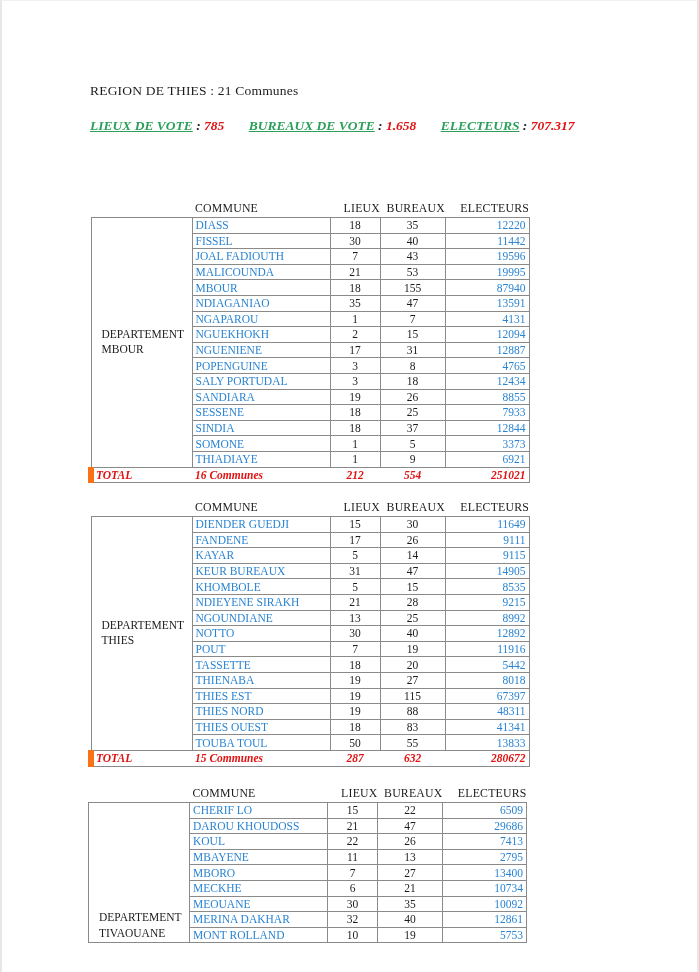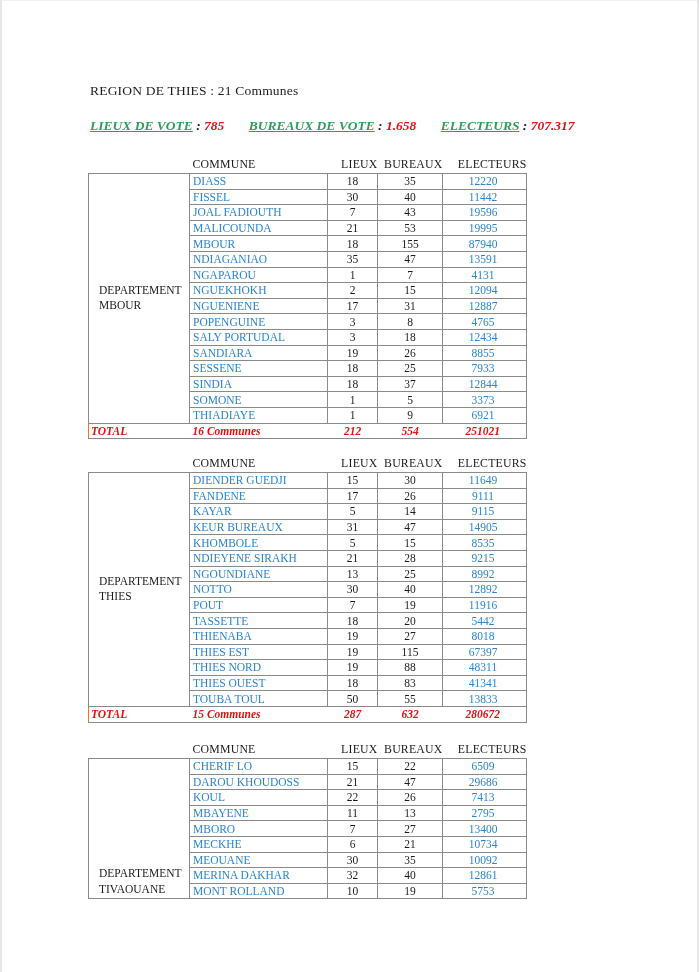--- a/index.html
+++ b/index.html
@@ -48,20 +48,21 @@
   .table-block { position: absolute; left: 86px; }
   .block-0 { top: 156px; }
   .block-1 { top: 455px; }
   .block-2 { top: 741px; }
 
   table.data-table {
     border-collapse: collapse;
     table-layout: fixed;
     width: 438px;
     font-size: 11.5px;
+    margin-top: 44px;
   }
   .data-table th {
     border: none;
     font-weight: normal;
     height: 13px;
     padding: 0 0 1px 0;
     font-size: 11.8px;
     text-align: right;
     letter-spacing: 0.2px;
   }
@@ -81,32 +82,32 @@
   td.dept-cell.dept-bottom { vertical-align: bottom; padding-bottom: 1px; }
   .dept-line { line-height: 15.5px; }
   td.commune-cell {
     color: var(--blue, #2a84d2);
     padding-left: 3px;
     text-align: left;
   }
   td.num-cell { text-align: center; }
   td.electeurs-cell {
     color: var(--blue, #2a84d2);
-    text-align: center;
+    text-align: right;
     padding-right: 3px;
   }
   tr.total-row td {
     color: var(--red, #e01212);
     font-weight: bold;
     font-style: italic;
     border-left-style: hidden;
     border-right-style: hidden;
   }
   tr.total-row td:first-child {
-    border-left: 1px solid #f97316;
+    border-left: 6px solid #f97316;
     padding-left: 2px;
     text-align: left;
   }
   tr.total-row td:last-child { border-right: 1px solid #8a8a8a; }
   tr.total-row td.commune-cell,
   tr.total-row td.electeurs-cell { color: var(--red, #e01212); }
 </style>
 </head>
 <body>
 

